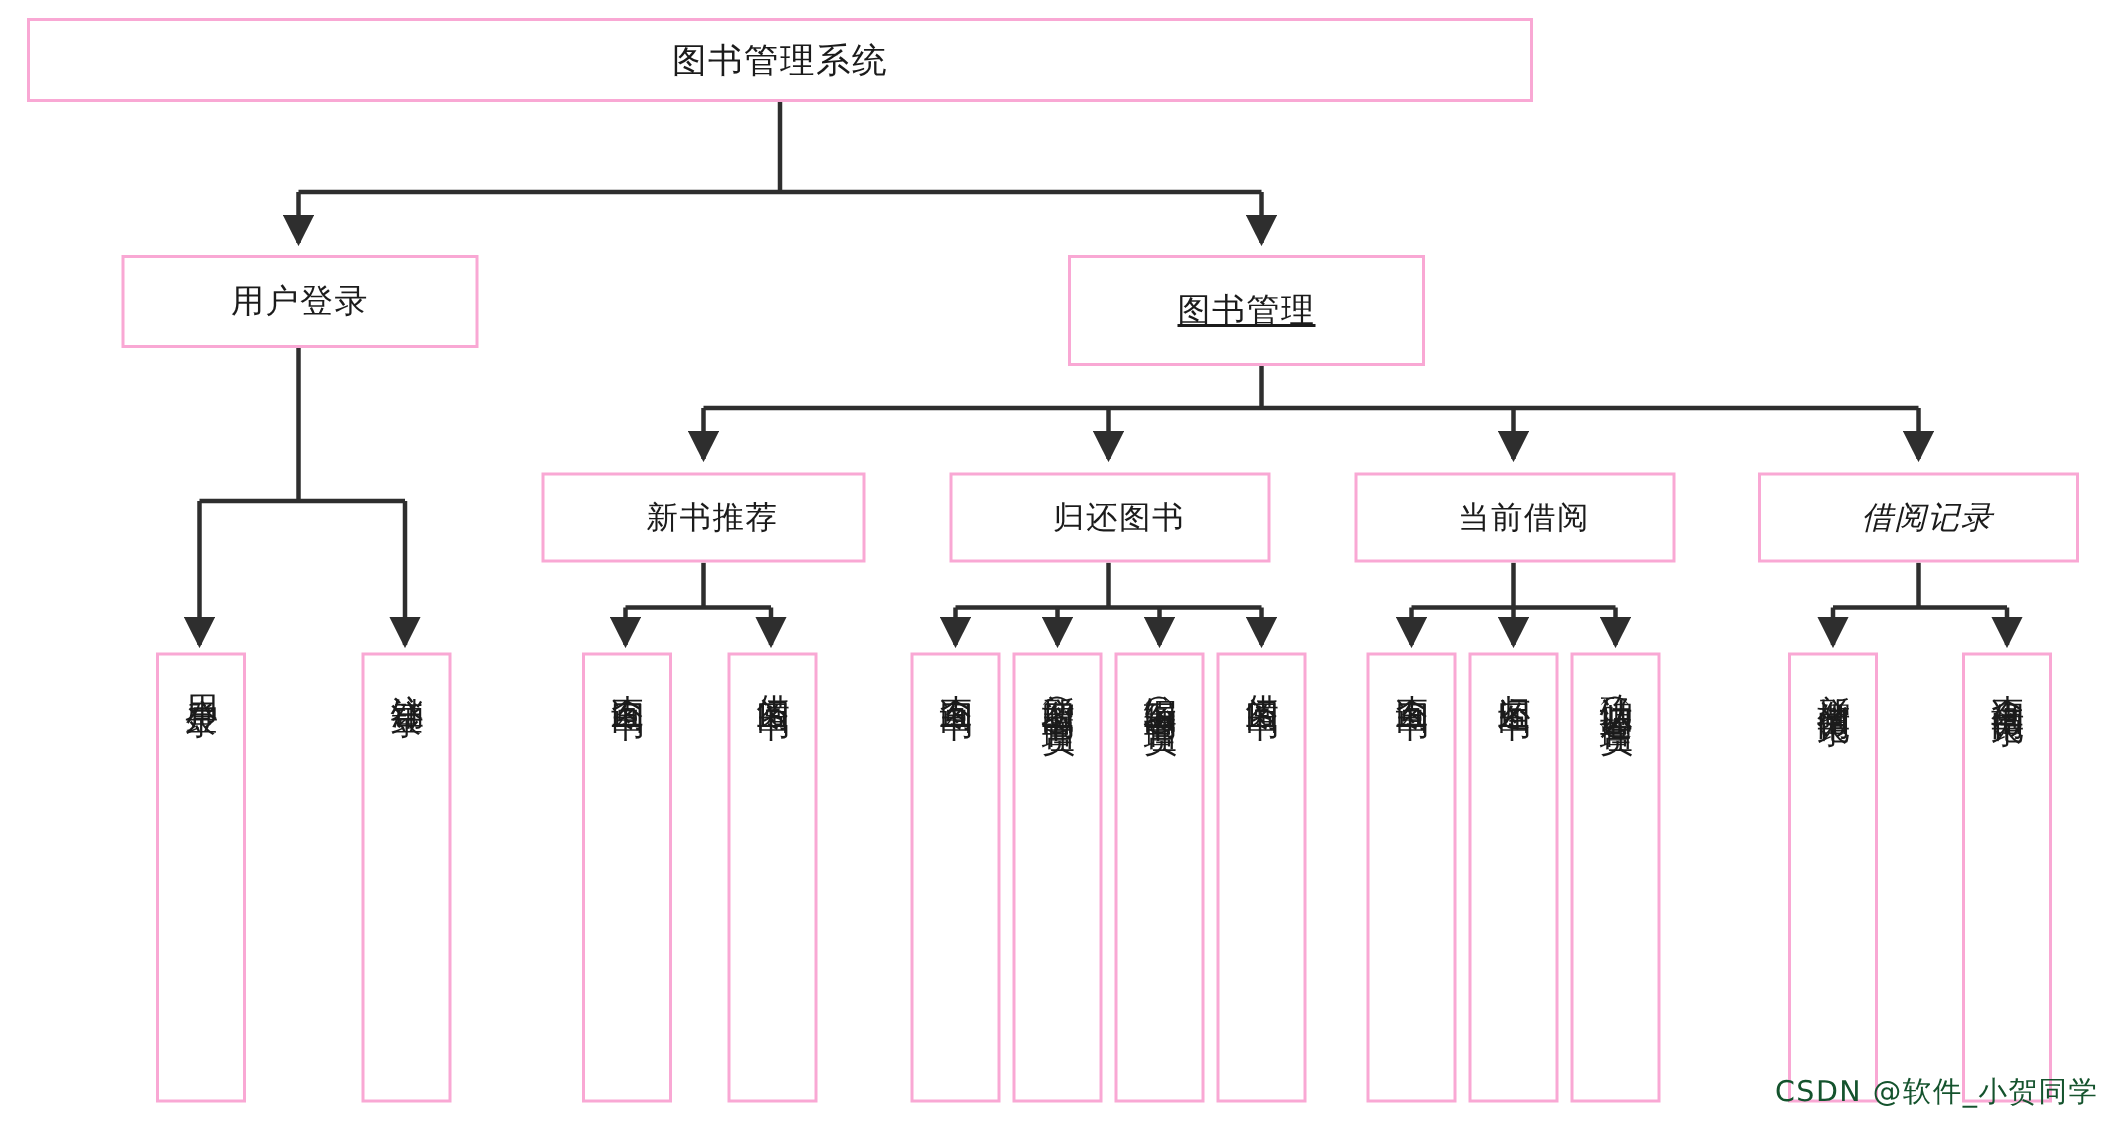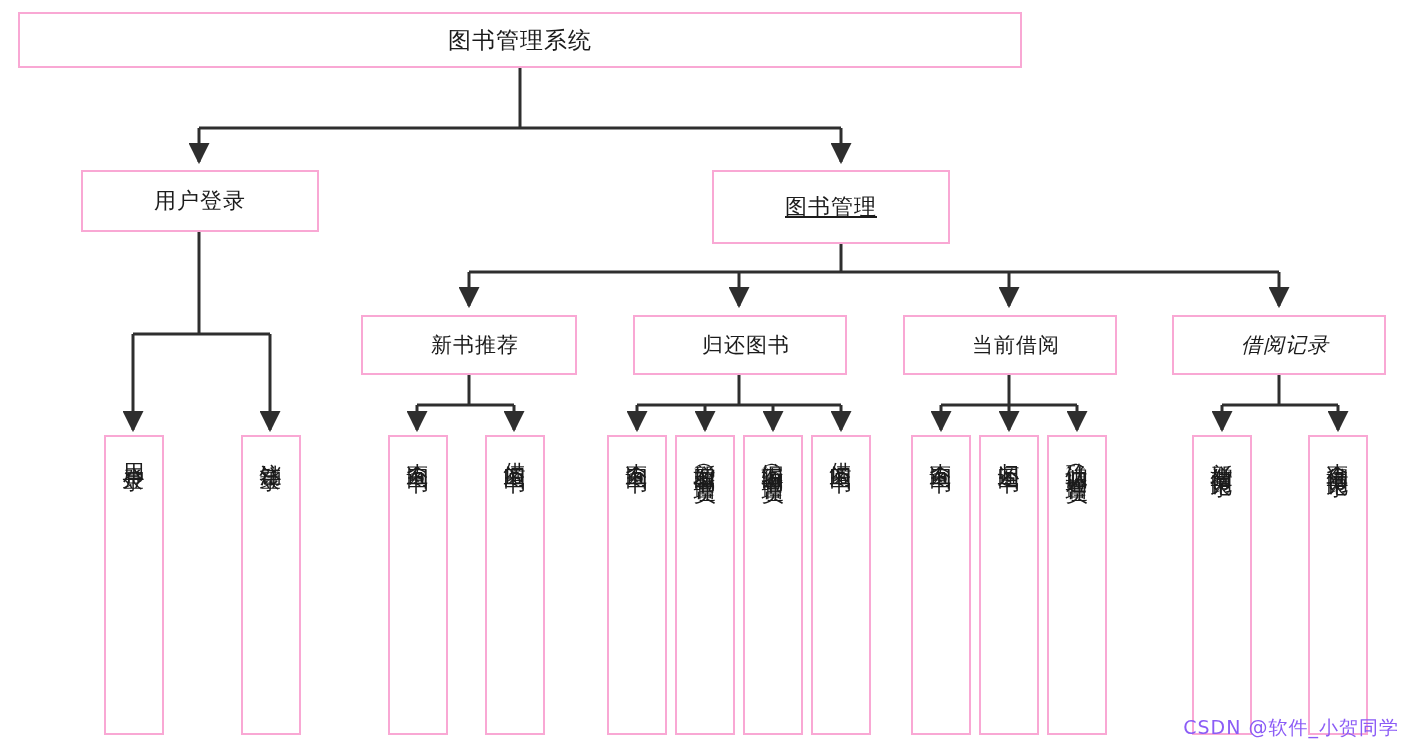--- a/index.html
+++ b/index.html
@@ -64,21 +64,21 @@
     line-height: 1.05;
     letter-spacing: 3px;
     white-space: nowrap;
     display: block;
   }
   .watermark {
     position: absolute;
     right: 6px;
     bottom: 6px;
     font-size: 19px;
-    color: #8b5cf6;
+    color: #14532d;
     letter-spacing: 1px;
     z-index: 5;
     white-space: nowrap;
   }
 </style>
 </head>
 <body>
 
 <div id="canvas">
 

